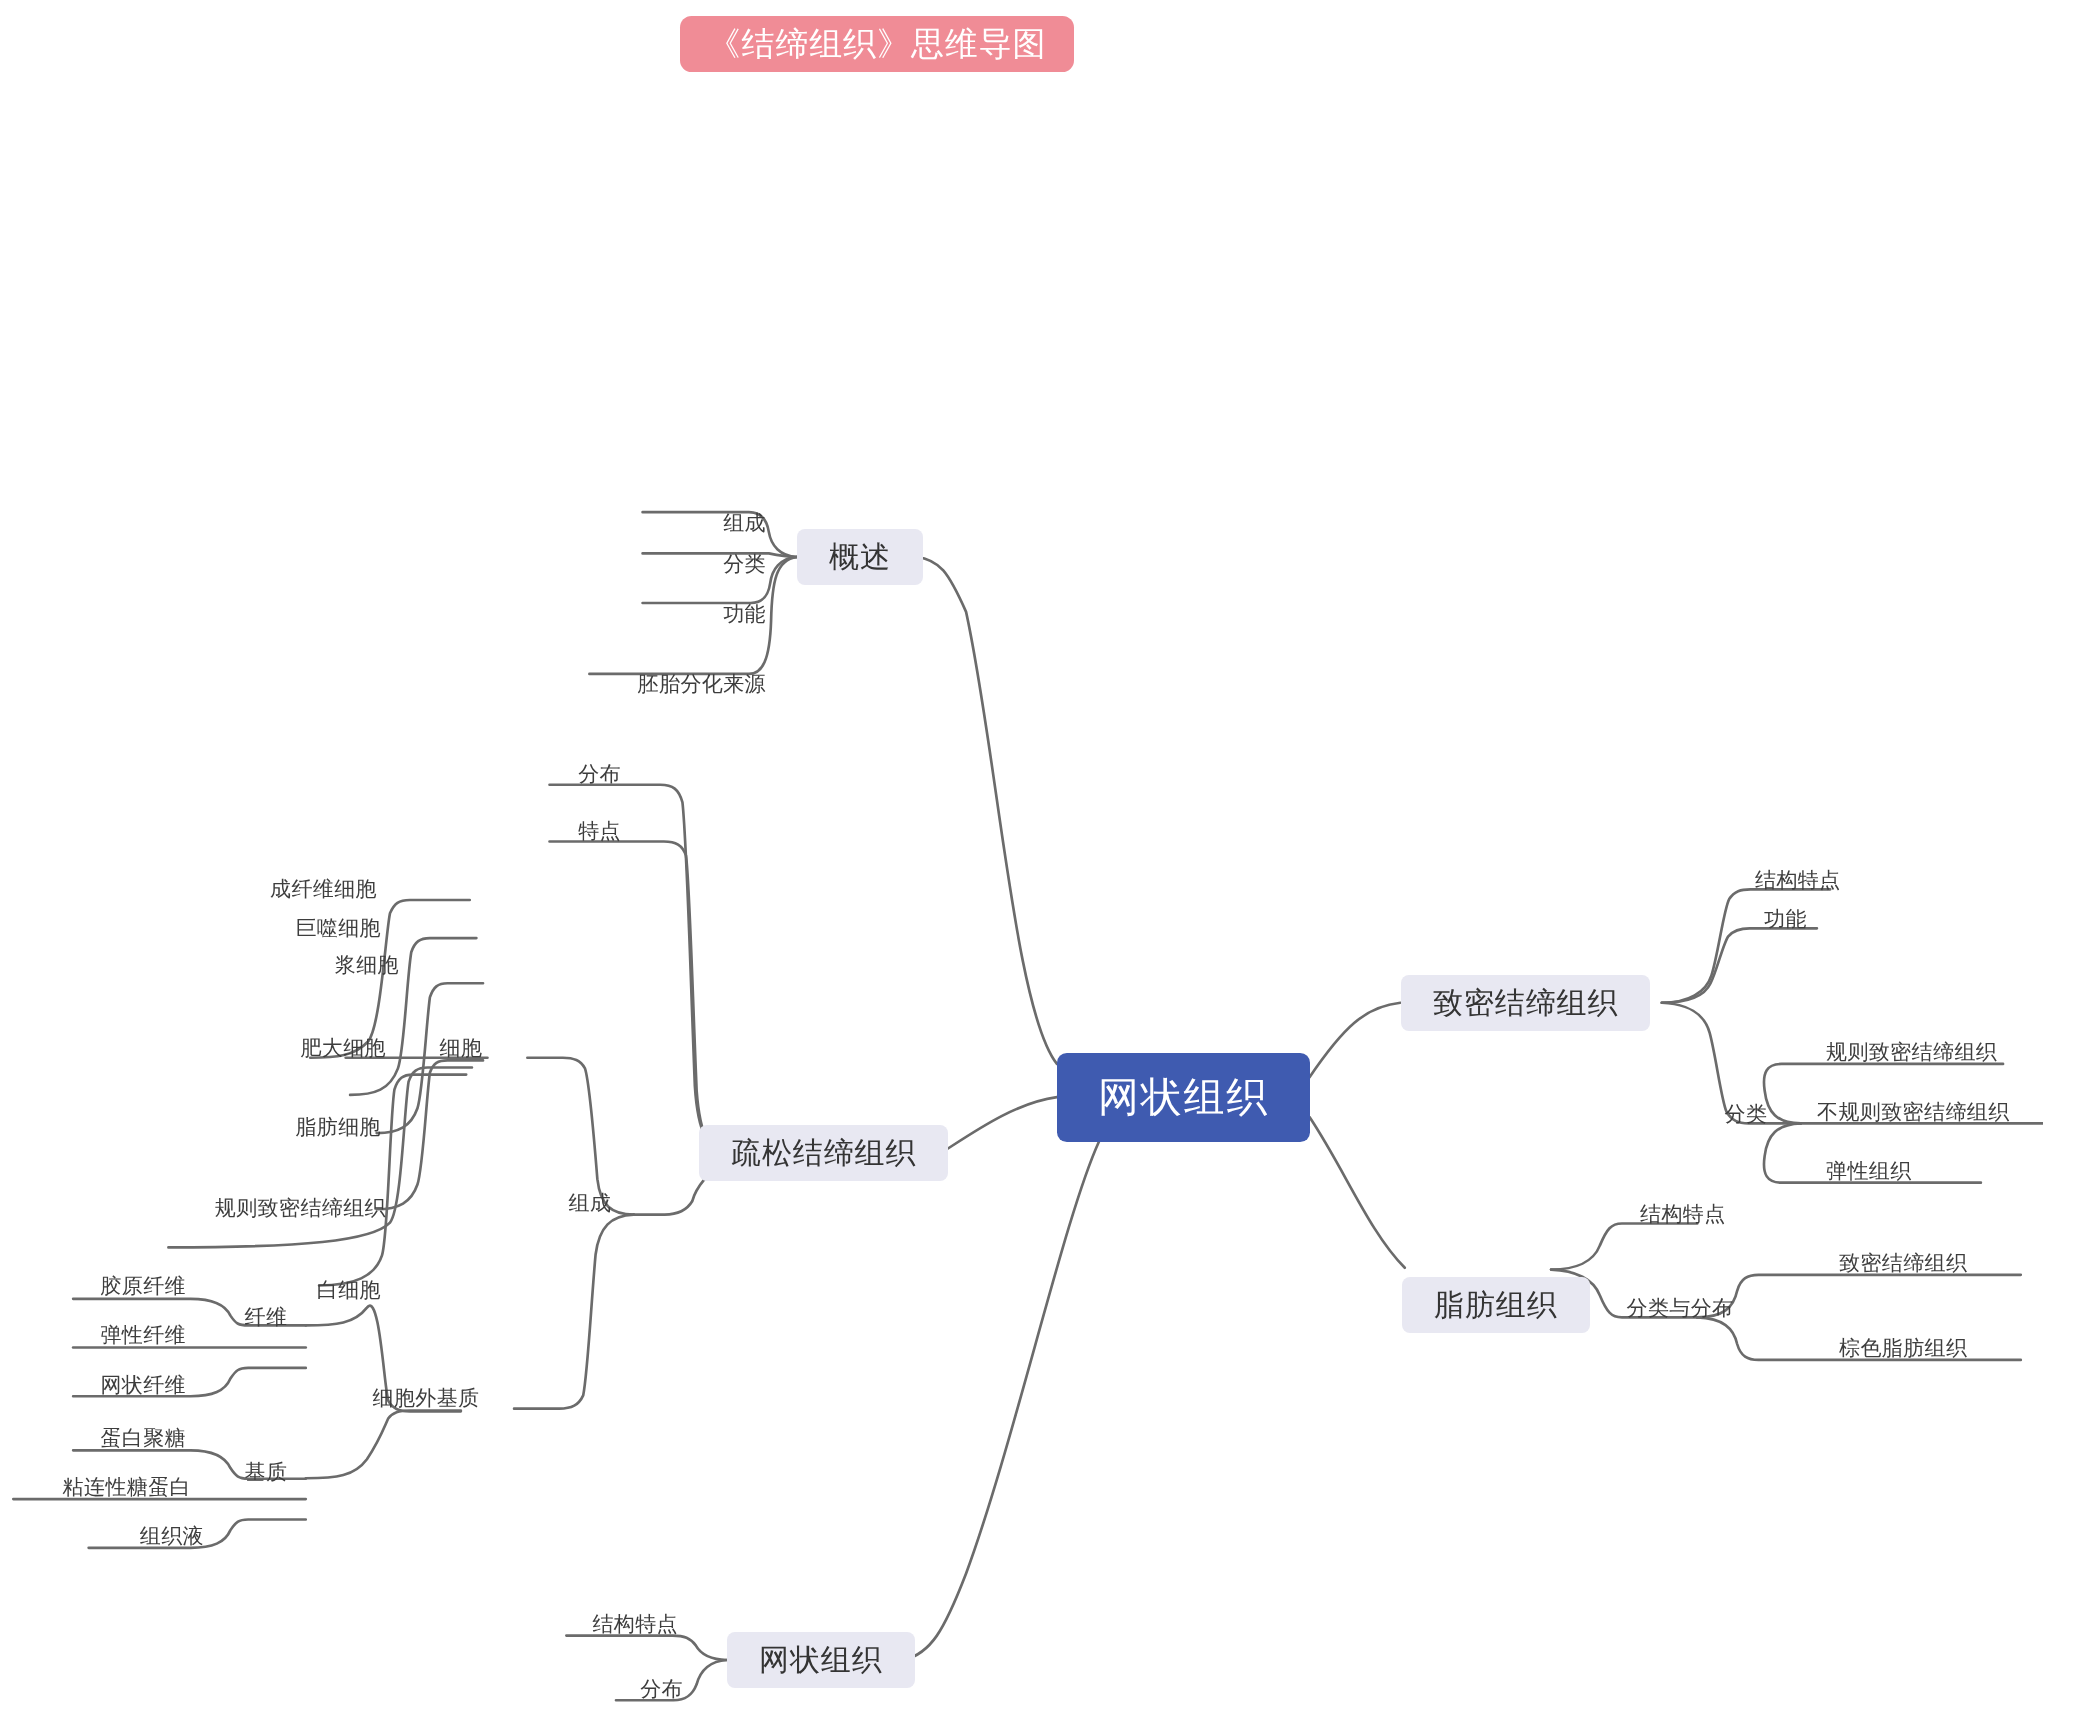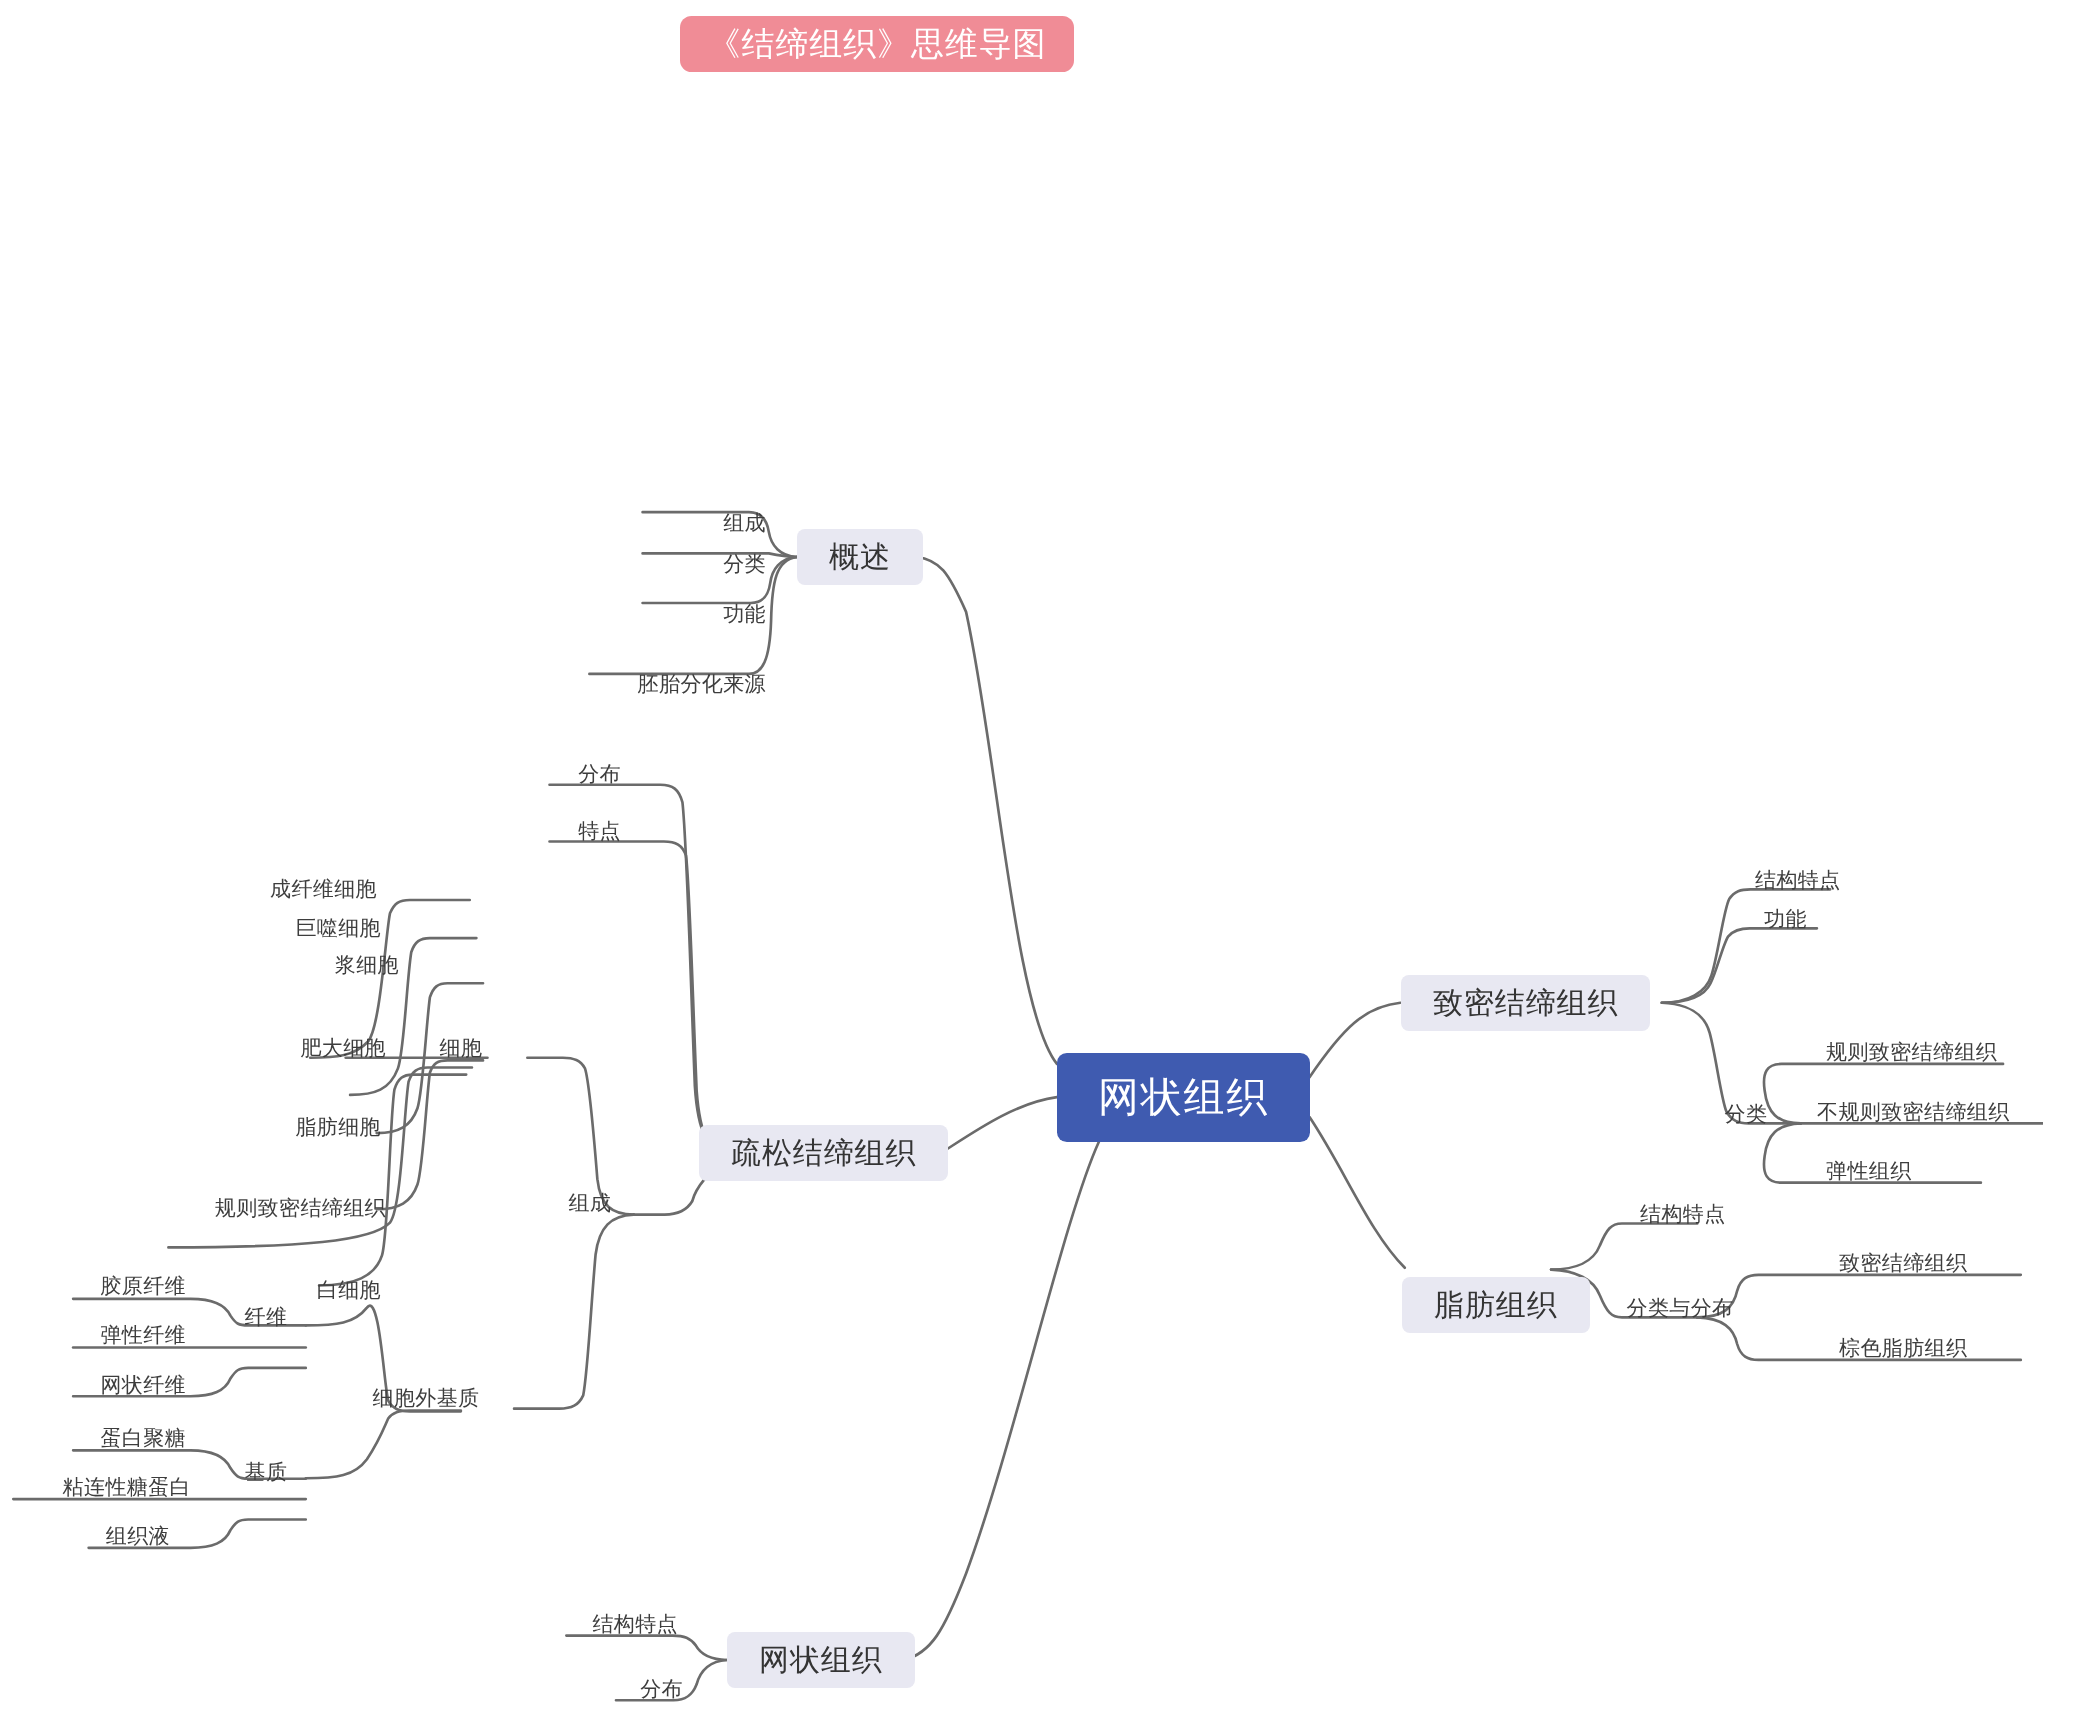--- a/index.html
+++ b/index.html
@@ -132,21 +132,21 @@
   <div class="lbl c" style="left:426px;top:1397px;">细胞外基质</div>
 
   <div class="lbl c" style="left:266px;top:1316px;">纤维</div>
   <div class="lbl r" style="left:186px;top:1285px;">胶原纤维</div>
   <div class="lbl r" style="left:186px;top:1334px;">弹性纤维</div>
   <div class="lbl r" style="left:186px;top:1384px;">网状纤维</div>
 
   <div class="lbl c" style="left:266px;top:1471px;">基质</div>
   <div class="lbl r" style="left:186px;top:1437px;">蛋白聚糖</div>
   <div class="lbl r" style="left:191px;top:1486px;">粘连性糖蛋白</div>
-  <div class="lbl r" style="left:170px;top:1535px;">组织液</div>
+  <div class="lbl r" style="left:204px;top:1535px;">组织液</div>
 
   <div class="lbl l" style="left:1755px;top:879px;">结构特点</div>
   <div class="lbl l" style="left:1764px;top:918px;">功能</div>
   <div class="lbl c" style="left:1746px;top:1113px;">分类</div>
   <div class="lbl l" style="left:1826px;top:1051px;">规则致密结缔组织</div>
   <div class="lbl l" style="left:1817px;top:1111px;">不规则致密结缔组织</div>
   <div class="lbl l" style="left:1826px;top:1170px;">弹性组织</div>
 
   <div class="lbl l" style="left:1640px;top:1213px;">结构特点</div>
   <div class="lbl c" style="left:1680px;top:1307px;">分类与分布</div>

